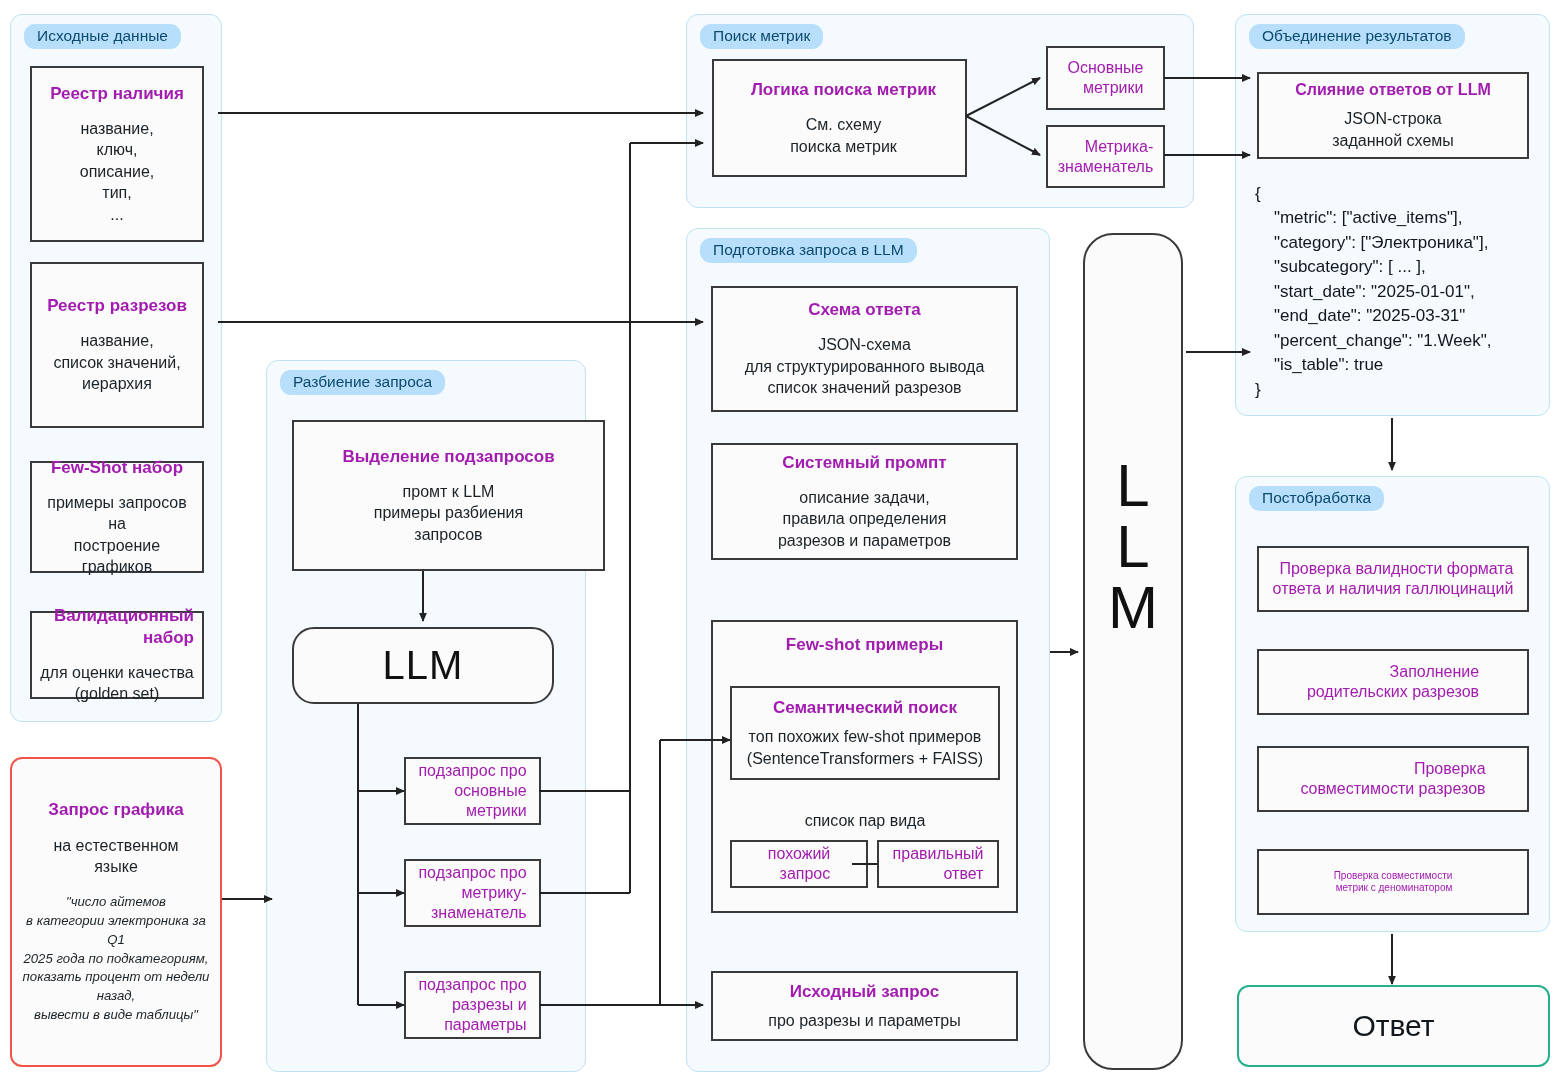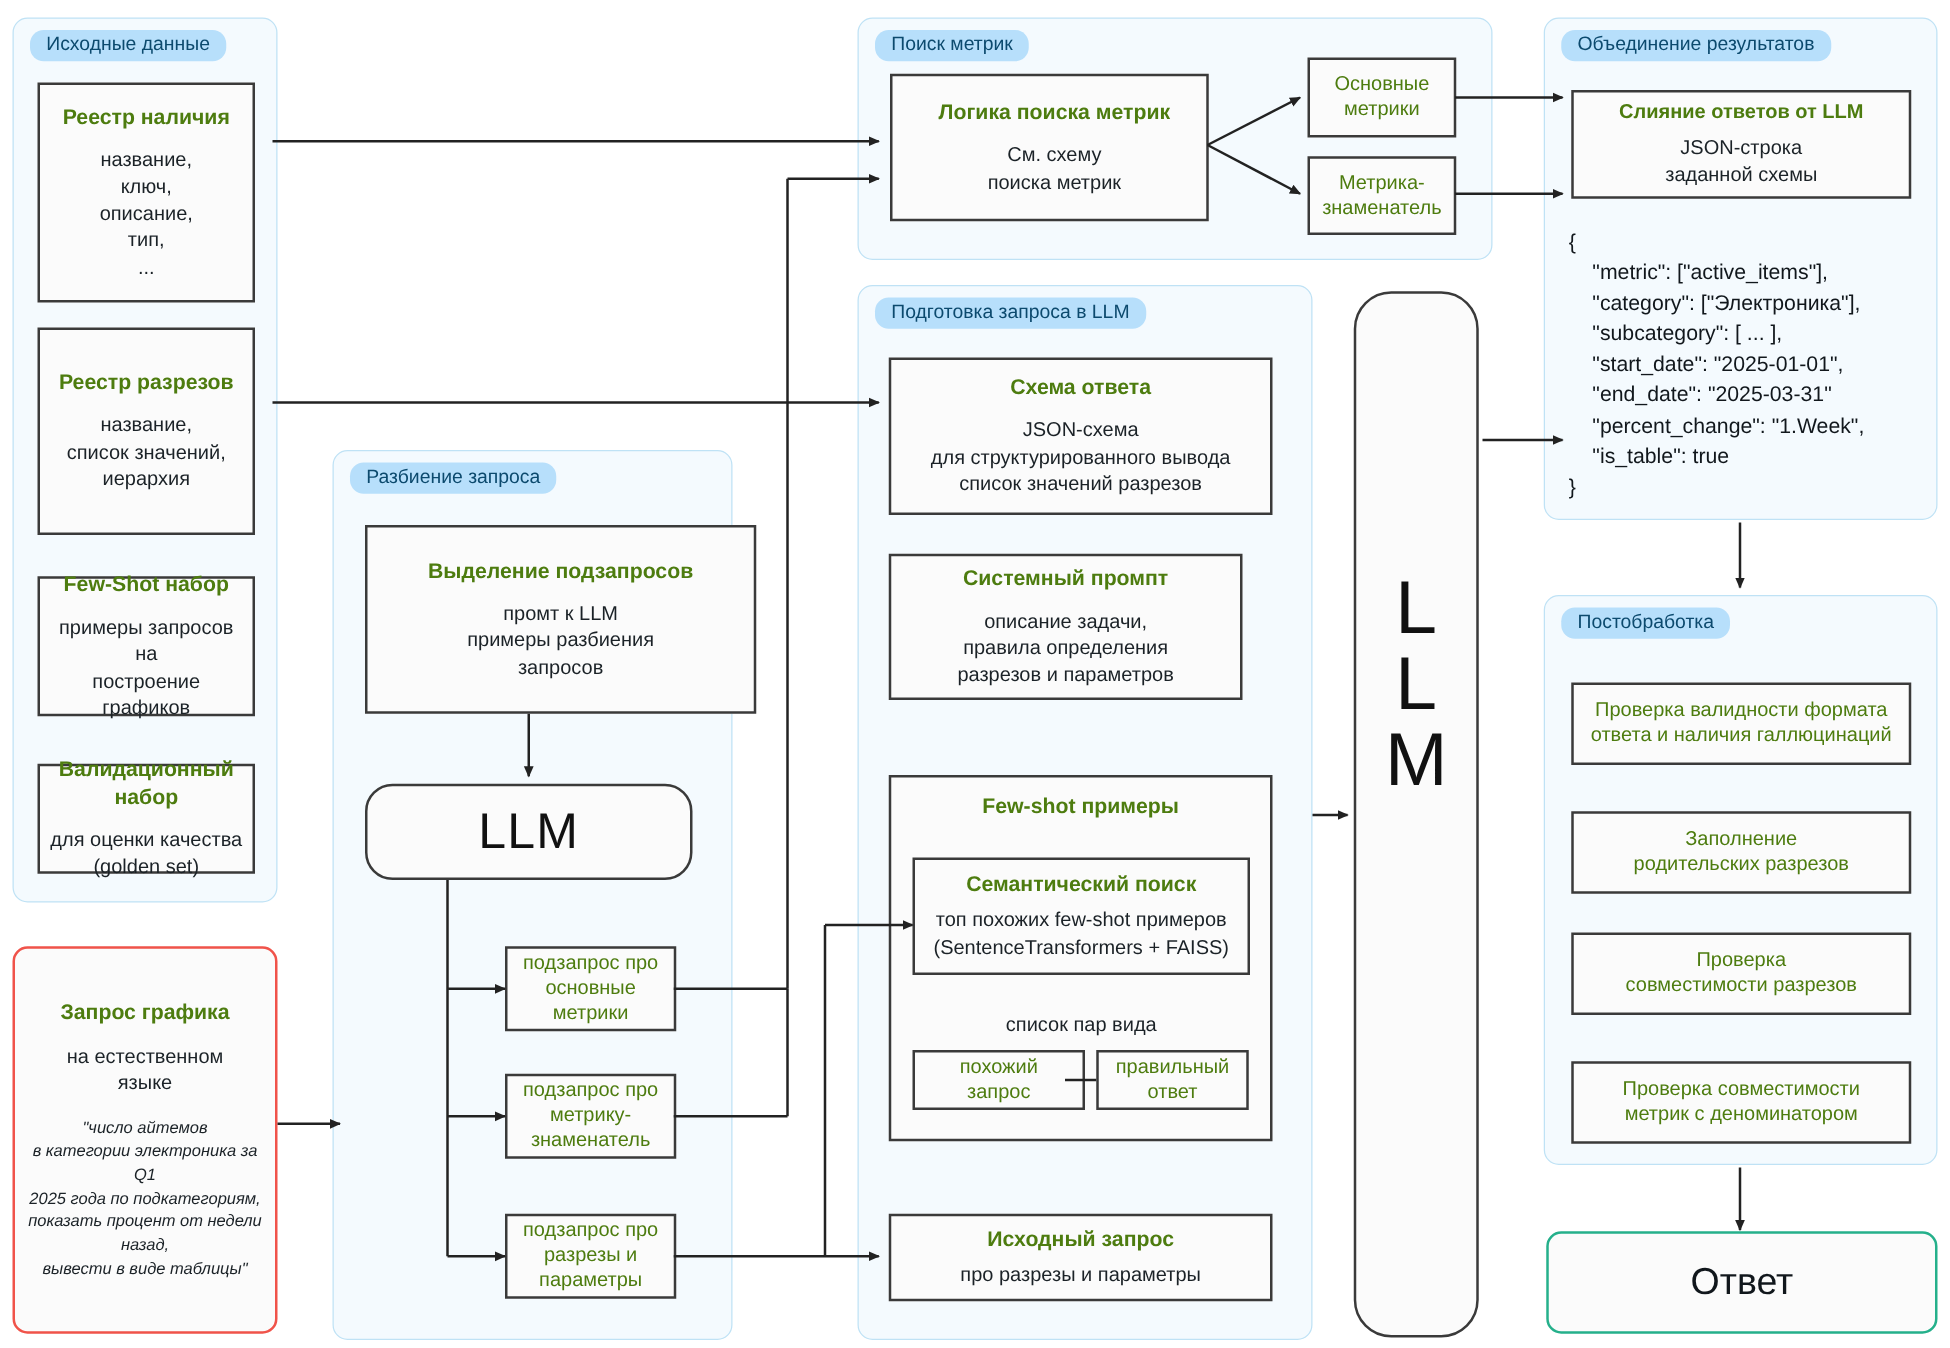--- a/index.html
+++ b/index.html
@@ -48,22 +48,23 @@
     display: flex;
     flex-direction: column;
     align-items: center;
     justify-content: center;
     text-align: center;
     padding: 6px 8px;
   }
   .node .title {
     font-weight: bold;
     font-size: 17px;
-    color: #4d7c0f;
+    color: #a21caf;
     line-height: 1.25;
+    text-align: right;
   }
   .node .sub {
     font-size: 16px;
     color: #1b2227;
     line-height: 1.34;
     margin-top: 14px;
     white-space: pre-line;
   }
   .node.plain .title { font-weight: normal; }
   .node.pill { border-radius: 22px; }
@@ -267,21 +268,21 @@
 знаменатель</div>
   </div>
 
   <div class="node" style="left:711px; top:286px; width:307px; height:126px;">
     <div class="title">Схема ответа</div>
     <div class="sub">JSON-схема
 для структурированного вывода
 список значений разрезов</div>
   </div>
 
-  <div class="node" style="left:711px; top:443px; width:283px; height:117px;">
+  <div class="node" style="left:711px; top:443px; width:307px; height:117px;">
     <div class="title">Системный промпт</div>
     <div class="sub">описание задачи,
 правила определения
 разрезов и параметров</div>
   </div>
 
   <div class="node" style="left:711px; top:620px; width:307px; height:293px; justify-content:flex-start; padding-top:12px;">
     <div class="title">Few-shot примеры</div>
   </div>
 
@@ -345,21 +346,21 @@
     <div class="title" style="white-space:pre-line; font-size:16px;">Заполнение
 родительских разрезов</div>
   </div>
 
   <div class="node plain" style="left:1257px; top:746px; width:272px; height:66px;">
     <div class="title" style="white-space:pre-line; font-size:16px;">Проверка
 совместимости разрезов</div>
   </div>
 
   <div class="node plain" style="left:1257px; top:849px; width:272px; height:66px;">
-    <div class="title" style="white-space:pre-line; font-size:16px;">Проверка совместимости
+    <div class="title" style="white-space:pre-line; font-size:10px;">Проверка совместимости
 метрик с  деноминатором</div>
   </div>
 
   <div class="node green" style="left:1237px; top:985px; width:313px; height:82px;">
     <div class="answer-big">Ответ</div>
   </div>
 
 </div>
 
 </body></html>

